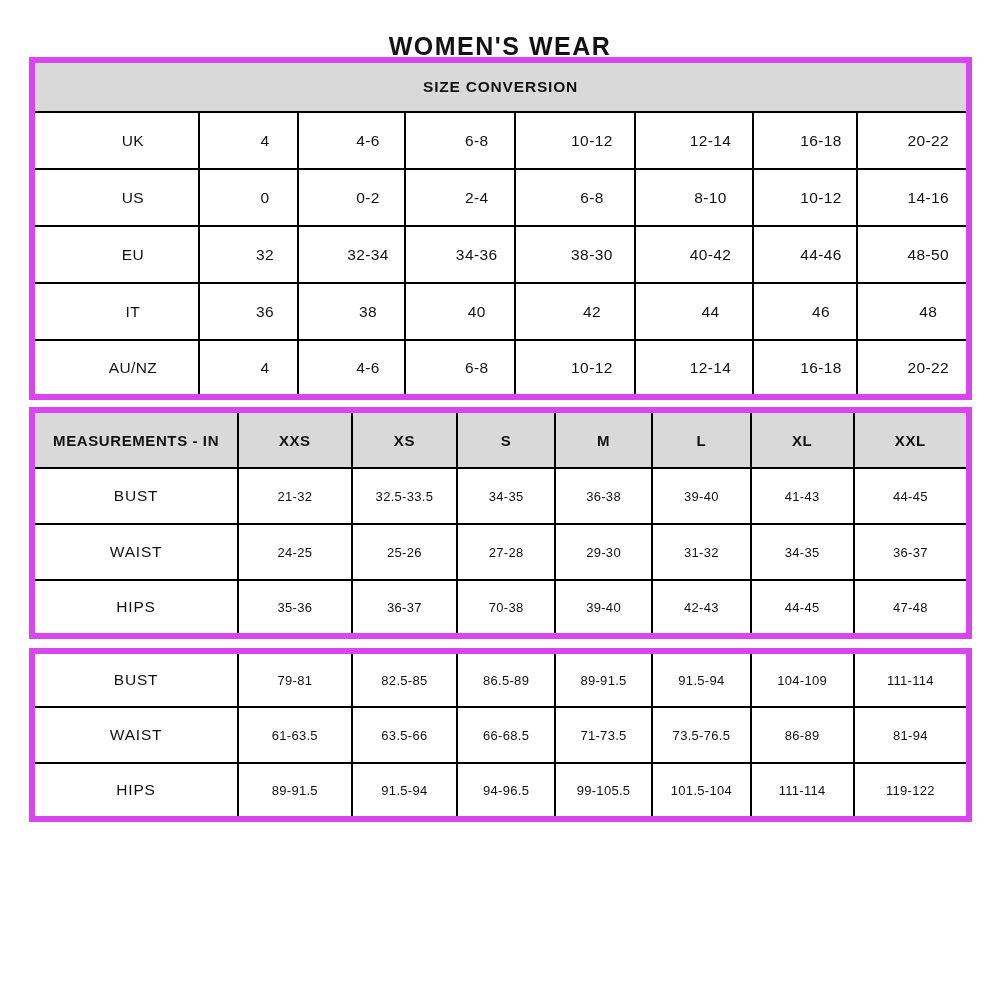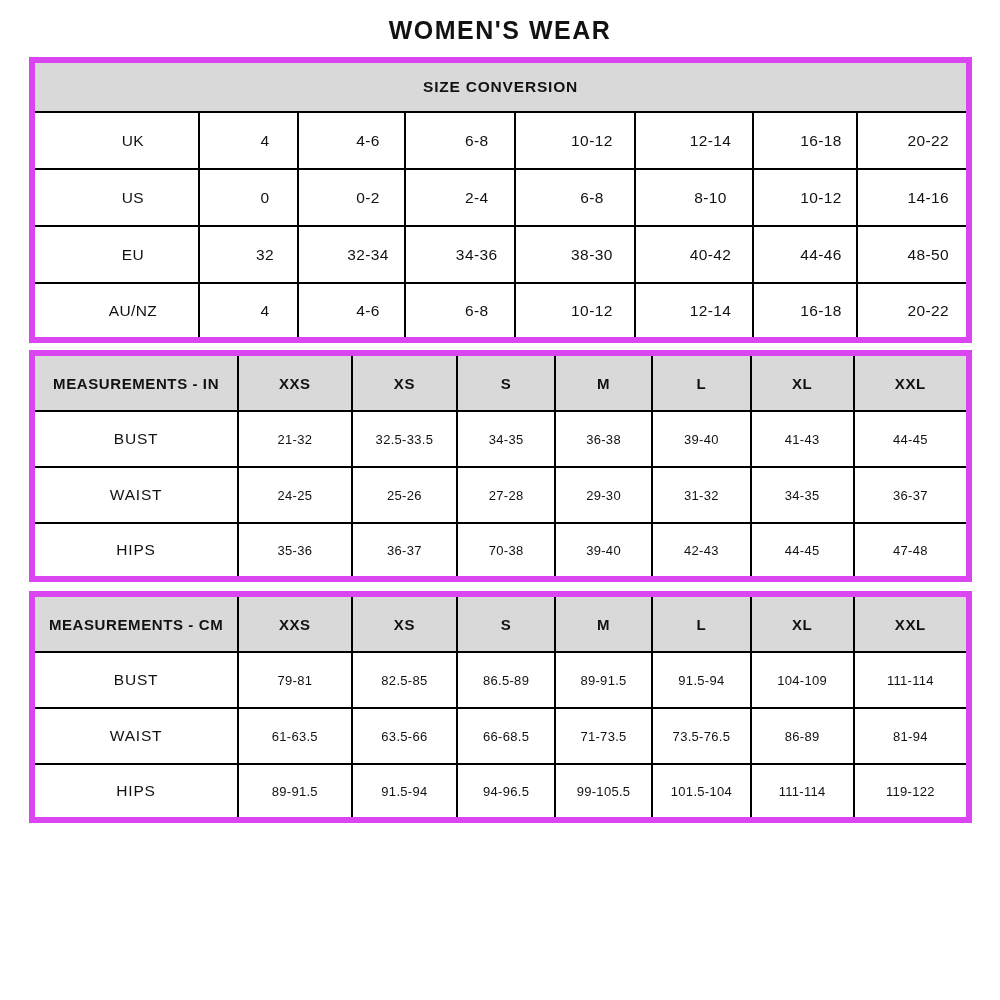--- a/index.html
+++ b/index.html
@@ -13,21 +13,21 @@
     width: 1000px;
     height: 1000px;
     background: #ffffff;
     overflow: hidden;
   }
   .page-title {
     text-align: center;
     font-size: 25px;
     font-weight: 700;
     letter-spacing: 1.5px;
-    padding-top: 16px;
+    padding-top: 32px;
     height: 57px;
     color: #121212;
   }
   .tables-wrap {
     margin: 0 29px;
     width: 943px;
   }
   table {
     width: 100%;
     border-collapse: collapse;
@@ -133,20 +133,30 @@
           </tr>
           <tr class="data-row">
             <td>EU</td>
             <td>32</td>
             <td>32-34</td>
             <td>34-36</td>
             <td>38-30</td>
             <td>40-42</td>
             <td>44-46</td>
             <td>48-50</td>
+          </tr>
+          <tr class="data-row">
+            <td>IT</td>
+            <td>36</td>
+            <td>38</td>
+            <td>40</td>
+            <td>42</td>
+            <td>44</td>
+            <td>46</td>
+            <td>48</td>
           </tr>
           <tr class="data-row">
             <td>AU/NZ</td>
             <td>4</td>
             <td>4-6</td>
             <td>6-8</td>
             <td>10-12</td>
             <td>12-14</td>
             <td>16-18</td>
             <td>20-22</td>
@@ -218,30 +228,20 @@
         <col style="width:22.0%">
           <col style="width:12.1%">
           <col style="width:11.3%">
         <col style="width:10.4%">
           <col style="width:10.4%">
           <col style="width:10.5%">
         <col style="width:11.0%">
           <col style="width:12.3%">
       </colgroup>
       <tbody>
-          <tr class="cols-row">
-            <td>MEASUREMENTS - CM</td>
-            <td>XXS</td>
-            <td>XS</td>
-            <td>S</td>
-            <td>M</td>
-            <td>L</td>
-            <td>XL</td>
-            <td>XXL</td>
-          </tr>
           <tr class="data-row">
             <td>BUST</td>
             <td>79-81</td>
             <td>82.5-85</td>
             <td>86.5-89</td>
             <td>89-91.5</td>
             <td>91.5-94</td>
             <td>104-109</td>
             <td>111-114</td>
           </tr>

